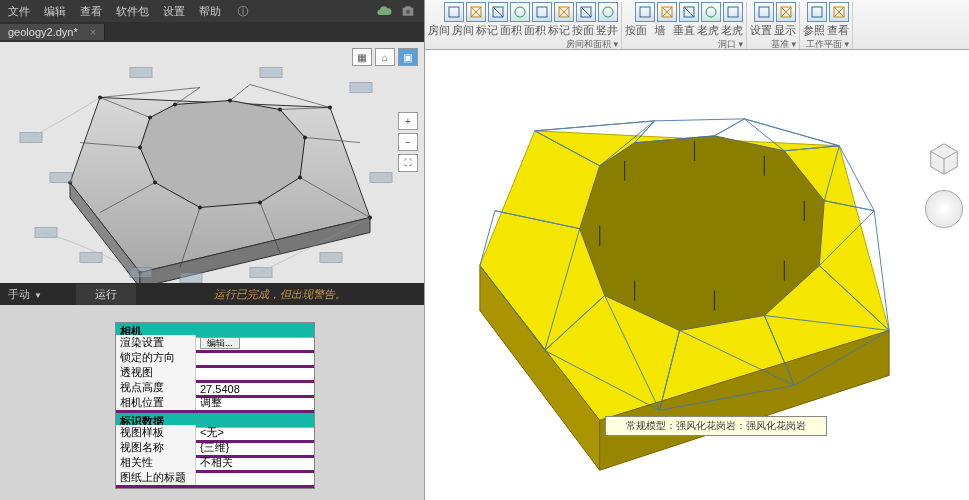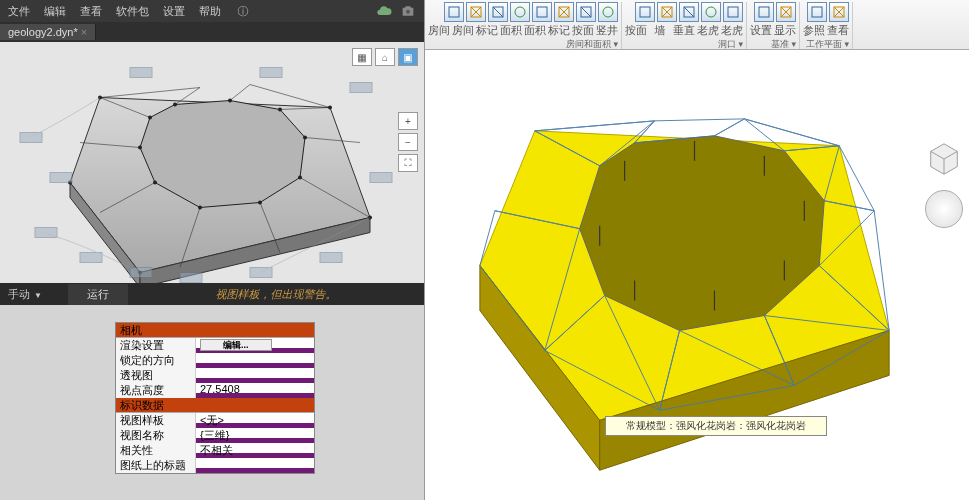--- a/index.html
+++ b/index.html
@@ -5,39 +5,39 @@
 *{margin:0;padding:0;box-sizing:border-box;font-family:"Microsoft YaHei",Arial,sans-serif;font-size:11px}
 html,body{width:969px;height:500px;overflow:hidden;background:#fff}
 .root{display:flex;width:100%;height:100%}
 .left-app{width:424px;height:100%;background:#d4d4d4;display:flex;flex-direction:column;position:relative}
 .dynamo-top{height:305px;background:#2a2a2a;display:flex;flex-direction:column}
 .dynamo-menu{height:22px;background:#383838;color:#ccc;display:flex;align-items:center;padding:0 8px;gap:14px;font-size:11px}
 .dynamo-menu span{cursor:pointer}
 .cloud-icons{margin-left:auto;display:flex;gap:8px;align-items:center}
 .icon-btn{width:16px;height:16px;display:inline-flex;align-items:center;justify-content:center;color:#aaa}
 .tab-bar{height:20px;background:#2f2f2f;display:flex;align-items:center}
-.file-tab{background:#4a4a4a;color:#ddd;padding:2px 8px;display:flex;align-items:center;gap:3px;font-size:10px;border-right:1px solid #222}
+.file-tab{background:#4a4a4a;color:#ddd;padding:2px 8px;display:flex;align-items:center;gap:12px;font-size:10px;border-right:1px solid #222}
 .close-x{color:#888}
 .viewport{flex:1;background:#e5e5e5;position:relative;overflow:hidden}
 .viewport svg{position:absolute;inset:0;width:100%;height:100%}
 .vp-controls{position:absolute;top:6px;right:6px;display:flex;gap:3px}
 .vp-btn{width:20px;height:18px;background:#fff;border:1px solid #999;display:flex;align-items:center;justify-content:center;font-size:10px;color:#555}
 .vp-btn.active{background:#5aa0d8;color:#fff}
 .zoom-col{position:absolute;right:6px;top:70px;display:flex;flex-direction:column;gap:3px}
 .dynamo-status{height:22px;background:#2a2a2a;display:flex;align-items:center}
 .status-left{width:60px;padding-left:8px;color:#ccc}
-.status-run{width:60px;background:#3a3a3a;color:#ddd;text-align:center;padding:3px 0;margin-left:8px}
+.status-run{width:60px;background:#3a3a3a;color:#ddd;text-align:center;padding:3px 0;margin-left:16px}
 .status-msg{flex:1;text-align:center;color:#cc9944;font-style:italic}
 .caret{font-size:8px;margin-left:4px}
 .props{position:absolute;left:115px;top:322px;width:200px;background:#fff;border:1px solid #888;font-size:10px}
-.props-row{display:flex;border-bottom:5px solid #701a75;height:15px;align-items:flex-start}
+.props-row{display:flex;border-bottom:3px solid #701a75;height:15px;align-items:flex-end}
 .props-row .lbl{width:80px;padding-left:4px;background:#f5f5f5;border-right:1px solid #ccc;overflow:hidden;white-space:nowrap}
 .props-row .val{flex:1;padding-left:4px;overflow:hidden;white-space:nowrap}
-.props-section{background:#c2410c;padding:1px 4px;font-weight:normal;border-bottom:1px solid #aaa;height:15px;display:flex;align-items:center;justify-content:space-between}
-.edit-btn{background:#eee;border:1px solid #999;padding:0 22px;font-size:9px;font-weight:bold}
+.props-section{background:#14b8a6;padding:1px 4px;font-weight:bold;border-bottom:1px solid #aaa;height:15px;display:flex;justify-content:space-between}
+.edit-btn{background:#eee;border:1px solid #999;padding:0 6px;font-size:9px;font-weight:normal}
 .right-app{flex:1;height:100%;background:#fff;display:flex;flex-direction:column;border-left:1px solid #999}
 .ribbon{height:50px;background:linear-gradient(#f8f8f8,#e8e8e8);border-bottom:1px solid #aaa;display:flex;align-items:flex-start;padding-top:2px}
 .ribbon-group{display:flex;flex-direction:column;align-items:flex-end;border-right:1px solid #ccc;padding:0 3px;height:100%}
 .ribbon-icons{display:flex;gap:2px;flex-wrap:wrap;justify-content:center;max-width:var(--mw,200px)}
 .r-icon{width:20px;height:20px;border:1px solid #6a8fb5;background:linear-gradient(#fff,#d0e0f0);display:flex;align-items:center;justify-content:center}
 .r-icon svg{width:14px;height:14px}
 .ribbon-lbls{display:flex;gap:2px;font-size:9px;color:#555;margin-top:1px}
 .ribbon-lbls span{width:22px;text-align:center;overflow:hidden;white-space:nowrap}
 .ribbon-group-name{font-size:9px;color:#666;margin-top:auto;padding-bottom:1px}
 .revit-view{flex:1;position:relative;background:#fff}
@@ -147,21 +147,21 @@
         </div>
         <div class="zoom-col">
           <div class="vp-btn">+</div>
           <div class="vp-btn">−</div>
           <div class="vp-btn">⛶</div>
         </div>
       </div>
       <div class="dynamo-status">
         <div class="status-left"><span>手动</span><span class="caret">▼</span></div>
         <div class="status-run">运行</div>
-        <div class="status-msg">视图样板，但出现警告。</div>
+        <div class="status-msg">运行已完成，但出现警告。</div>
       </div>
     </div>
 
     <div class="props">
       <div class="props-section">
           <span>相机</span>
         </div>
       <div class="props-row">
           <div class="lbl">渲染设置</div>
           <div class="val"><span class="edit-btn">编辑...</span></div>
@@ -170,20 +170,24 @@
           <div class="lbl">锁定的方向</div>
           <div class="val"></div>
         </div>
       <div class="props-row">
           <div class="lbl">透视图</div>
           <div class="val"></div>
         </div>
       <div class="props-row">
           <div class="lbl">视点高度</div>
           <div class="val">27.5408</div>
+        </div>
+      <div class="props-row">
+          <div class="lbl">相机位置</div>
+          <div class="val">调整</div>
         </div>
       <div class="props-section">
           <span>标识数据</span>
         </div>
       <div class="props-row">
           <div class="lbl">视图样板</div>
           <div class="val">&lt;无&gt;</div>
         </div>
       <div class="props-row">
           <div class="lbl">视图名称</div>

